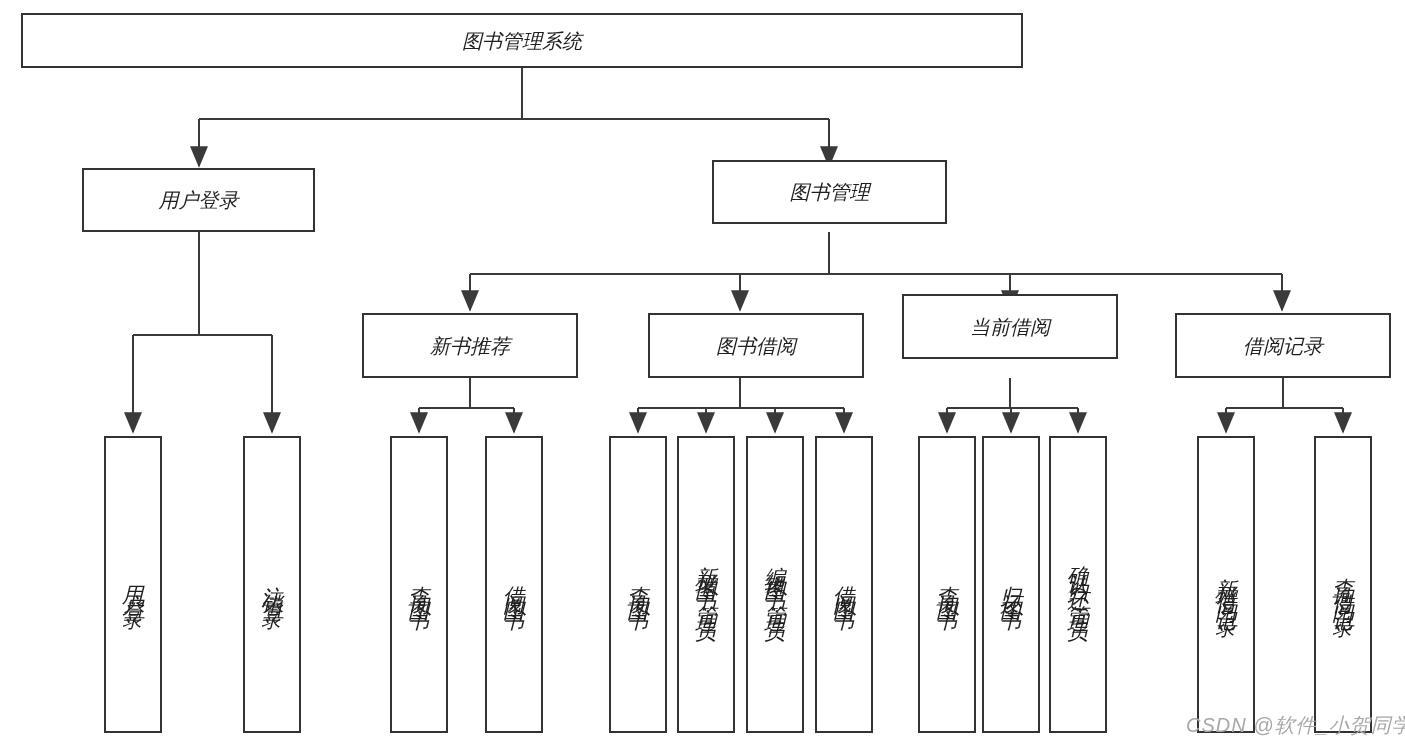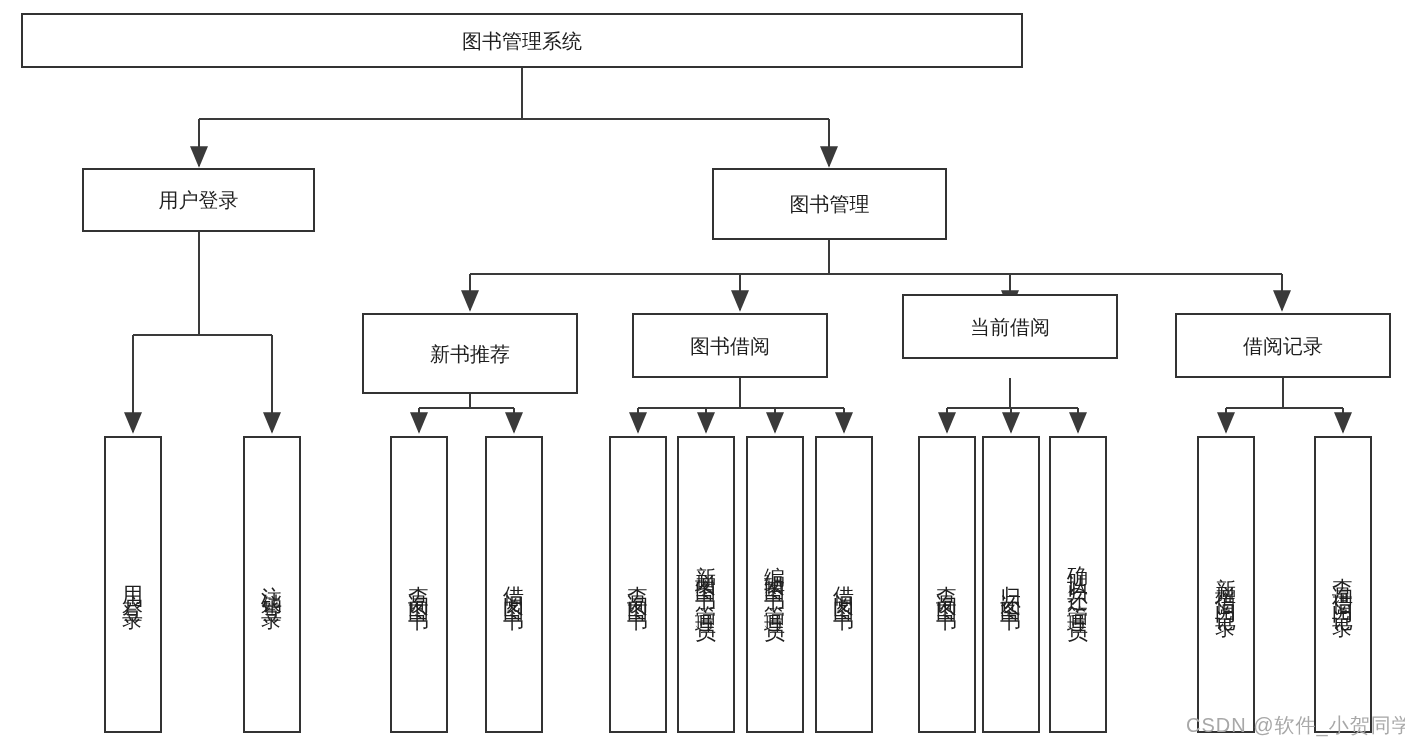--- a/index.html
+++ b/index.html
@@ -11,20 +11,21 @@
     --background:#ffffff;
   }
   *{box-sizing:border-box;margin:0;padding:0;}
   html,body{background:var(--background);}
   body{font-family:"Liberation Sans","DejaVu Sans",sans-serif;}
   .canvas{
     position:relative;
     width:1405px;height:747px;
     background:var(--background);
     overflow:hidden;
+    font-style:italic;
   }
   .wires{position:absolute;left:0;top:0;}
   .ln{stroke:var(--line);stroke-width:2;fill:none;}
   .ah{fill:var(--line);stroke:none;}
   .node{
     position:absolute;
     border:2px solid var(--box-border);
     background:var(--box-fill);
     display:flex;align-items:center;justify-content:center;
     color:var(--text);
@@ -106,28 +107,28 @@
     <line class="ln" x1="1343" y1="408" x2="1343" y2="432" marker-end="url(#ah)"></line>
   </svg>
 
   <div class="node" style="left:21px;top:13px;width:1002px;height:55px">
     <span>图书管理系统</span>
   </div>
 
   <div class="node" style="left:82px;top:168px;width:233px;height:64px">
     <span>用户登录</span>
   </div>
-  <div class="node" style="left:712px;top:168px;width:235px;height:72px">
+  <div class="node" style="left:712px;top:160px;width:235px;height:64px">
     <span>图书管理</span>
   </div>
 
-  <div class="node" style="left:362px;top:313px;width:216px;height:81px">
+  <div class="node" style="left:362px;top:313px;width:216px;height:65px">
     <span>新书推荐</span>
   </div>
-  <div class="node" style="left:632px;top:313px;width:196px;height:65px">
+  <div class="node" style="left:648px;top:313px;width:216px;height:65px">
     <span>图书借阅</span>
   </div>
   <div class="node" style="left:902px;top:294px;width:216px;height:65px">
     <span>当前借阅</span>
   </div>
   <div class="node" style="left:1175px;top:313px;width:216px;height:65px">
     <span>借阅记录</span>
   </div>
 
   <div class="leaf" style="left:104px">

